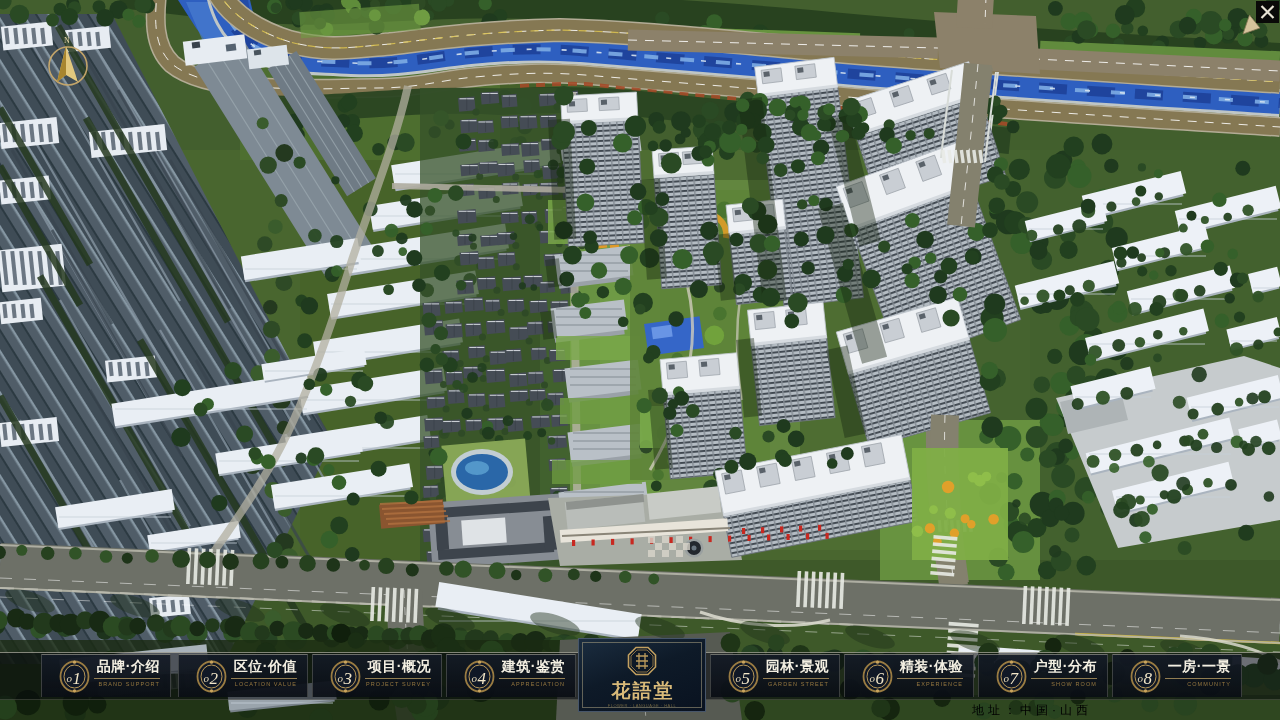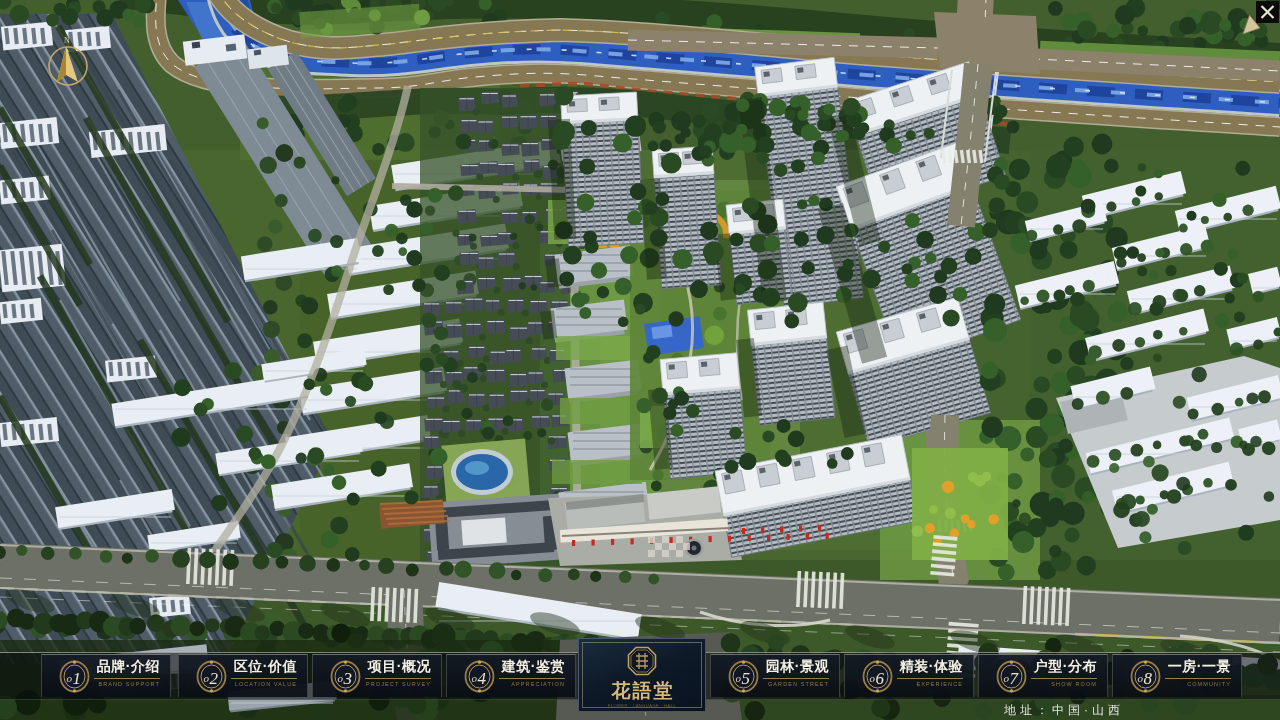--- a/index.html
+++ b/index.html
@@ -16,21 +16,21 @@
 .en{font-size:5.5px;color:#967840;letter-spacing:1.1px;white-space:nowrap;margin-top:2px;
  border-top:1px solid rgba(190,160,100,0.75);padding-top:2px;}
 .logo{position:absolute;left:578px;top:638px;width:128px;height:74px;
  background:linear-gradient(160deg,#1b2d40 0%,#0e1a28 45%,#091220 100%);
  border:1px solid #47566a;box-sizing:border-box;}
 .logo .inner{position:absolute;left:3px;top:3px;right:3px;bottom:3px;border:1px solid rgba(170,160,130,0.55);}
 .logo svg{position:absolute;left:50%;top:7px;transform:translateX(-50%);}
 .logo .nm{position:absolute;top:39px;width:100%;text-align:center;font-family:Liberation Sans, sans-serif;
  font-weight:bold;font-size:19px;color:#d9ba79;letter-spacing:2px;text-indent:2px;}
 .logo .sub{position:absolute;top:64px;width:100%;text-align:center;font-size:4px;color:#6e6240;letter-spacing:0.5px;white-space:nowrap;overflow:hidden;}
-.addr{position:absolute;left:1004px;top:702px;width:190px;font-size:12px;color:#e5e5e5;letter-spacing:4px;}
+.addr{position:absolute;left:972px;top:702px;width:190px;font-size:12px;color:#000000;letter-spacing:4px;}
 </style></head>
 <body>
 <svg id="scene" width="1280" height="720" viewBox="0 0 1280 720">
 <defs>
  <pattern id="cbd" width="22" height="22" patternUnits="userSpaceOnUse" patternTransform="rotate(58)">
    <rect width="22" height="22" fill="#505d68"></rect>
    <rect width="22" height="9" fill="#3f4c56"></rect>
    <rect y="9" width="22" height="2.4" fill="#8596a2"></rect>
    <rect y="20" width="22" height="2" fill="#2c3a42"></rect>
  </pattern>

